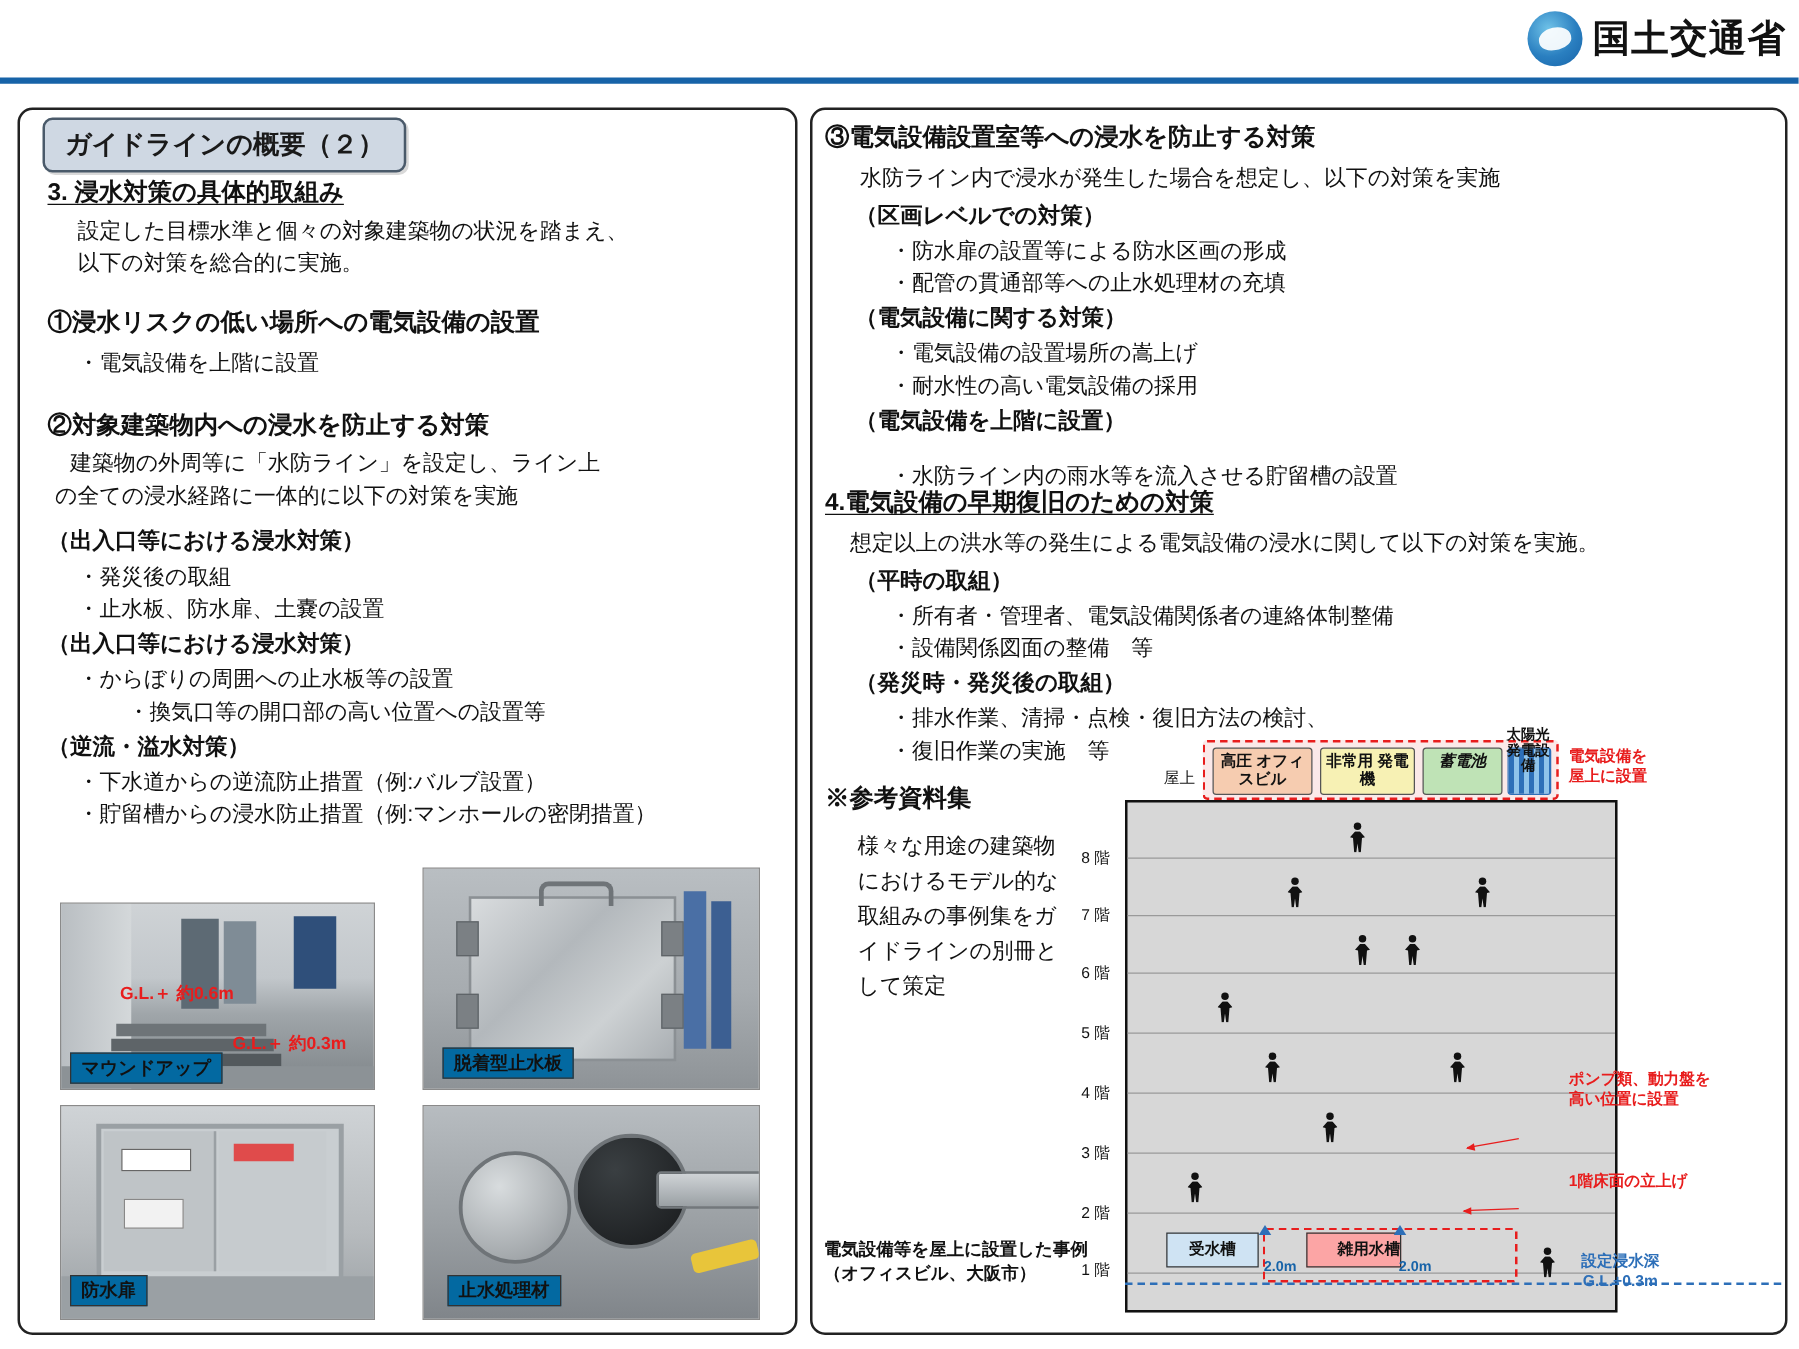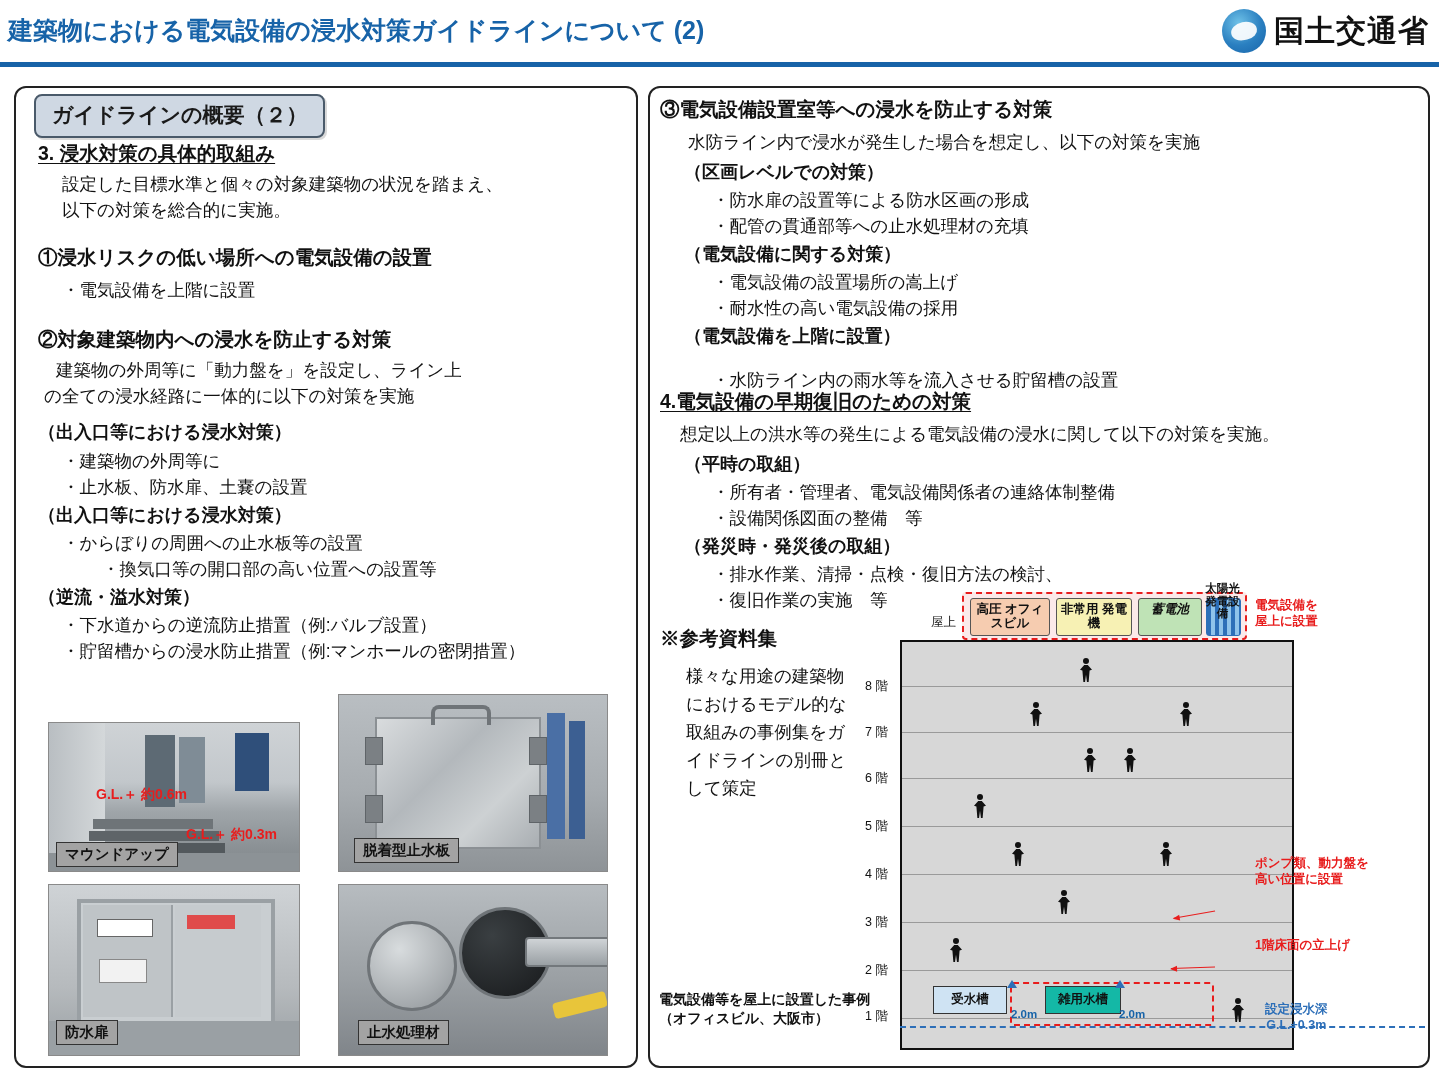--- a/index.html
+++ b/index.html
@@ -63,21 +63,21 @@
   
   .t{position:absolute;white-space:pre;}
   .h1{font-size:19.5px;font-weight:bold;}
   .h1u{font-size:19.5px;font-weight:bold;text-decoration:underline;text-underline-offset:3px;}
   .b{font-size:18px;font-weight:bold;}
   .n{font-size:17.5px;}
 
   
   .photo{position:absolute;overflow:hidden;border:1px solid #8a8a8a;background:#8d8d8d;}
   .cap{
-    position:absolute;background:#a3a3a3;border:1px solid #333;
+    position:absolute;background:#0369a1;border:1px solid #333;
     font-size:14.5px;font-weight:bold;padding:2px 8px;color:#111;
   }
   .redtxt{position:absolute;color:#e81d1d;font-weight:bold;font-size:14px;white-space:nowrap;}
 
   
   #ph1{left:48px;top:722px;width:250px;height:148px;
     background:linear-gradient(180deg,#cfd3d6 0%,#c2c7cb 40%,#9fa5a9 60%,#7e8488 100%);}
   #ph1 .wallL{position:absolute;left:0;top:0;width:56px;height:148px;background:linear-gradient(90deg,#b9bec2,#d4d8da);}
   #ph1 .door{position:absolute;left:96px;top:12px;width:30px;height:72px;background:#5d6a74;}
   #ph1 .door2{position:absolute;left:130px;top:14px;width:26px;height:66px;background:#7f8c96;}
@@ -126,59 +126,58 @@
   #solar-label{position:absolute;left:236px;top:-12px;font-size:11.5px;font-weight:bold;text-align:center;line-height:1.1;}
   #bldg{position:absolute;left:245px;top:62px;width:390px;height:406px;background:#d7d7d7;border:2px solid #111;}
   .flr{position:absolute;left:0;width:390px;height:1px;background:#9a9a9a;}
   .flrlab{position:absolute;font-size:12.5px;white-space:nowrap;}
   .person{position:absolute;width:12px;height:24px;}
   .person:before{content:"";position:absolute;left:3px;top:0;width:6px;height:6px;border-radius:50%;background:#111;}
   .person:after{content:"";position:absolute;left:0;top:7px;width:12px;height:17px;background:#111;
     clip-path:polygon(35% 0,65% 0,100% 28%,80% 32%,72% 100%,58% 100%,50% 58%,42% 100%,28% 100%,20% 32%,0 28%);}
   .tank{position:absolute;border:1px solid #333;font-size:12.5px;font-weight:bold;text-align:center;padding-top:4px;height:22px;}
   #tank1{left:278px;top:408px;width:72px;background:#cfe3f3;}
-  #tank2{left:390px;top:408px;width:74px;background:#14b8a6;}
+  #tank2{left:390px;top:408px;width:74px;background:#fca5a5;text-align:right;}
   #pumpbox{position:absolute;left:355px;top:404px;width:200px;height:40px;border:2px dashed #e81d1d;border-radius:3px;}
   .dimlab{position:absolute;font-size:11.5px;color:#1763a8;font-weight:bold;}
   .triangle{position:absolute;width:0;height:0;border-left:5px solid transparent;border-right:5px solid transparent;border-bottom:8px solid #2d6fb8;}
   #waterline{position:absolute;left:245px;top:448px;width:525px;height:0;border-top:2px dashed #2d6fb8;}
   .annot{position:absolute;color:#e81d1d;font-size:12.5px;font-weight:bold;line-height:1.25;white-space:pre;}
   .leader{position:absolute;background:#e81d1d;height:1.4px;transform-origin:left center;}
   .leader:after{content:"";position:absolute;right:-1px;top:-3px;border-left:7px solid #e81d1d;border-top:3.5px solid transparent;border-bottom:3.5px solid transparent;}
   #caseLabel{position:absolute;left:4px;top:412px;font-size:14px;font-weight:bold;line-height:1.35;white-space:pre;}
   #depthLabel{position:absolute;left:610px;top:424px;font-size:12.5px;color:#2d6fb8;font-weight:bold;line-height:1.25;white-space:pre;text-align:center;}
 </style>
 </head>
 <body>
 
 <div id="header">
-  <div id="header-title">建築物における電気設備の浸水対策ガイドラインについて (2)</div>
   <div id="ministry-logo">
     <div id="ministry-mark"></div>
     <div id="ministry-name">国土交通省</div>
   </div>
 </div>
 <div id="header-rule"></div>
 
 <div class="panel" id="left-panel"></div>
 <div id="section-tag">ガイドラインの概要（２）</div>
 
 <div class="t h1u" style="left:38px;top:140px;">3. 浸水対策の具体的取組み</div>
 <div class="t n" style="left:62px;top:172px;">設定した目標水準と個々の対象建築物の状況を踏まえ、</div>
 <div class="t n" style="left:62px;top:198px;">以下の対策を総合的に実施。</div>
 
 <div class="t h1" style="left:38px;top:244px;">①浸水リスクの低い場所への電気設備の設置</div>
 <div class="t n" style="left:62px;top:278px;">・電気設備を上階に設置</div>
 
 <div class="t h1" style="left:38px;top:326px;">②対象建築物内への浸水を防止する対策</div>
-<div class="t n" style="left:56px;top:358px;">建築物の外周等に「動力盤を」を設定し、ライン上</div>
+<div class="t n" style="left:56px;top:358px;">建築物の外周等に「水防ライン」を設定し、ライン上</div>
 <div class="t n" style="left:44px;top:384px;">の全ての浸水経路に一体的に以下の対策を実施</div>
 
 <div class="t b" style="left:38px;top:420px;">（出入口等における浸水対策）</div>
-<div class="t n" style="left:62px;top:449px;">・建築物の外周等に</div>
+<div class="t n" style="left:62px;top:449px;">・発災後の取組</div>
 <div class="t n" style="left:62px;top:475px;">・止水板、防水扉、土嚢の設置</div>
 
 <div class="t b" style="left:38px;top:503px;">（出入口等における浸水対策）</div>
 <div class="t n" style="left:62px;top:531px;">・からぼりの周囲への止水板等の設置</div>
 <div class="t n" style="left:62px;top:557px;margin-left:40px;">・換気口等の開口部の高い位置への設置等</div>
 
 <div class="t b" style="left:38px;top:585px;">（逆流・溢水対策）</div>
 <div class="t n" style="left:62px;top:613px;">・下水道からの逆流防止措置（例:バルブ設置）</div>
 <div class="t n" style="left:62px;top:639px;">・貯留槽からの浸水防止措置（例:マンホールの密閉措置）</div>
 

